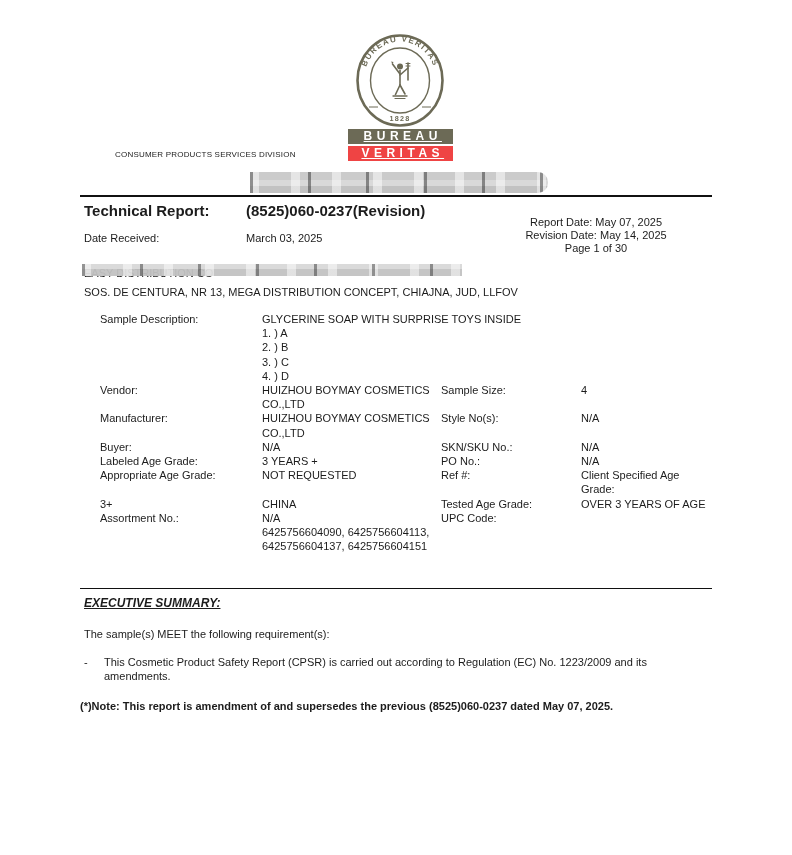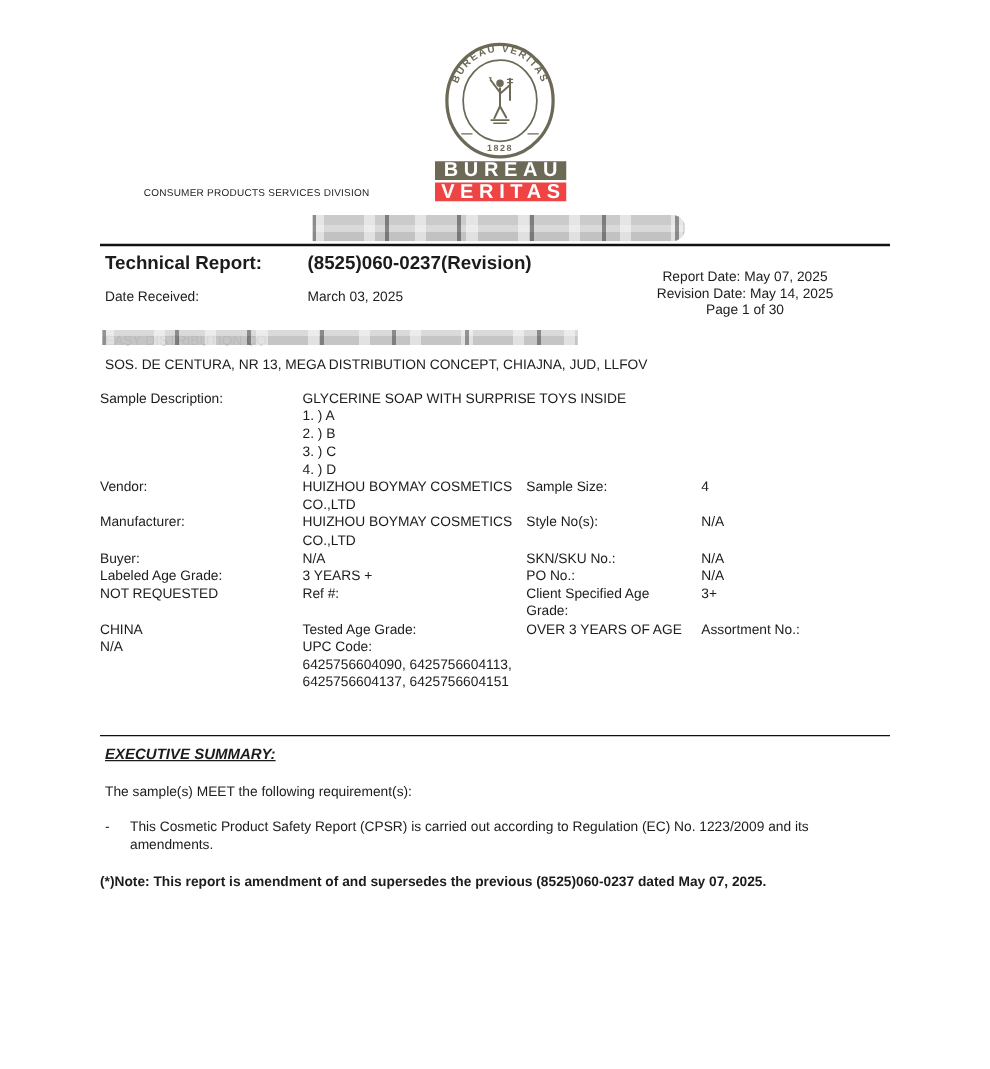--- a/index.html
+++ b/index.html
@@ -7,21 +7,21 @@
     width:792px;height:855px;position:relative;overflow:hidden;
     font-family:"Liberation Sans","DejaVu Sans",sans-serif;
     color:#1c1c1c;-webkit-font-smoothing:antialiased;
   }
   .abs{position:absolute;}
 
   
   .emblem{left:355px;top:33px;}
   .bv-banner{left:348px;top:129px;width:105px;}
   .bv-row{height:15px;line-height:15px;text-align:center;color:#fff;
-          font-size:16px;font-weight:bold;letter-spacing:4.5px;text-indent:4.5px;}
+          font-size:12px;font-weight:bold;letter-spacing:4.5px;text-indent:4.5px;text-decoration:underline;}
   .bv-olive{background:#6c6a56;margin-bottom:2px;}
   .bv-red{background:#ef4444;}
   .division{left:115px;top:150px;font-size:8px;letter-spacing:.2px;color:#222;}
 
   
   .pixelate{
     background-color:#cdcdcd;
     background-image:
       repeating-linear-gradient(90deg, rgba(30,30,30,.45) 0 3px, transparent 3px 58px),
       repeating-linear-gradient(90deg, rgba(255,255,255,.5) 0 9px, transparent 9px 41px),
@@ -38,21 +38,21 @@
   .tr-value{left:246px;top:202px;font-size:15px;font-weight:bold;}
   .dates{left:480px;top:200px;width:232px;text-align:center;font-size:11px;line-height:13.2px;margin-top:16px;}
   .recv-label{left:84px;top:232px;font-size:11px;}
   .recv-value{left:246px;top:232px;font-size:11px;}
 
   
   .client-name{left:84px;top:267px;font-size:11px;white-space:nowrap;}
   .client-addr{left:84px;top:286px;font-size:11px;white-space:nowrap;}
 
   
-  .fgrid{left:80px;top:312px;width:628px;display:grid;
+  .fgrid{left:100px;top:312px;width:628px;display:grid;
          grid-template-columns:162px 179px 140px 1fr;
          font-size:11px;line-height:14.2px;}
   .fgrid div{white-space:pre-line;padding:0;}
 
   
   .exec{left:80px;top:588px;width:632px;border-top:1.5px solid #111;font-size:11px;}
   .exec-h{margin:7px 0 0 4px;font-size:12px;font-weight:bold;text-decoration:underline;font-style:italic;}
   .exec-intro{margin:18px 0 0 4px;}
   .exec-bullet{display:flex;margin:16px 0 0 4px;line-height:13.8px;}
   .exec-bullet .dash{width:20px;flex:0 0 20px;}
@@ -135,20 +135,21 @@
   <div>Buyer:</div>
   <div>N/A</div>
   <div>SKN/SKU No.:</div>
   <div>N/A</div>
 
   <div>Labeled Age Grade:</div>
   <div>3 YEARS +</div>
   <div>PO No.:</div>
   <div>N/A</div>
 
+  <div>Appropriate Age Grade:</div>
   <div>NOT REQUESTED</div>
   <div>Ref #:</div>
 
   <div>Client Specified Age
 Grade:</div>
   <div>3+</div>
   <div>CHINA</div>
 
   <div>Tested Age Grade:</div>
   <div>OVER 3 YEARS OF AGE</div>

